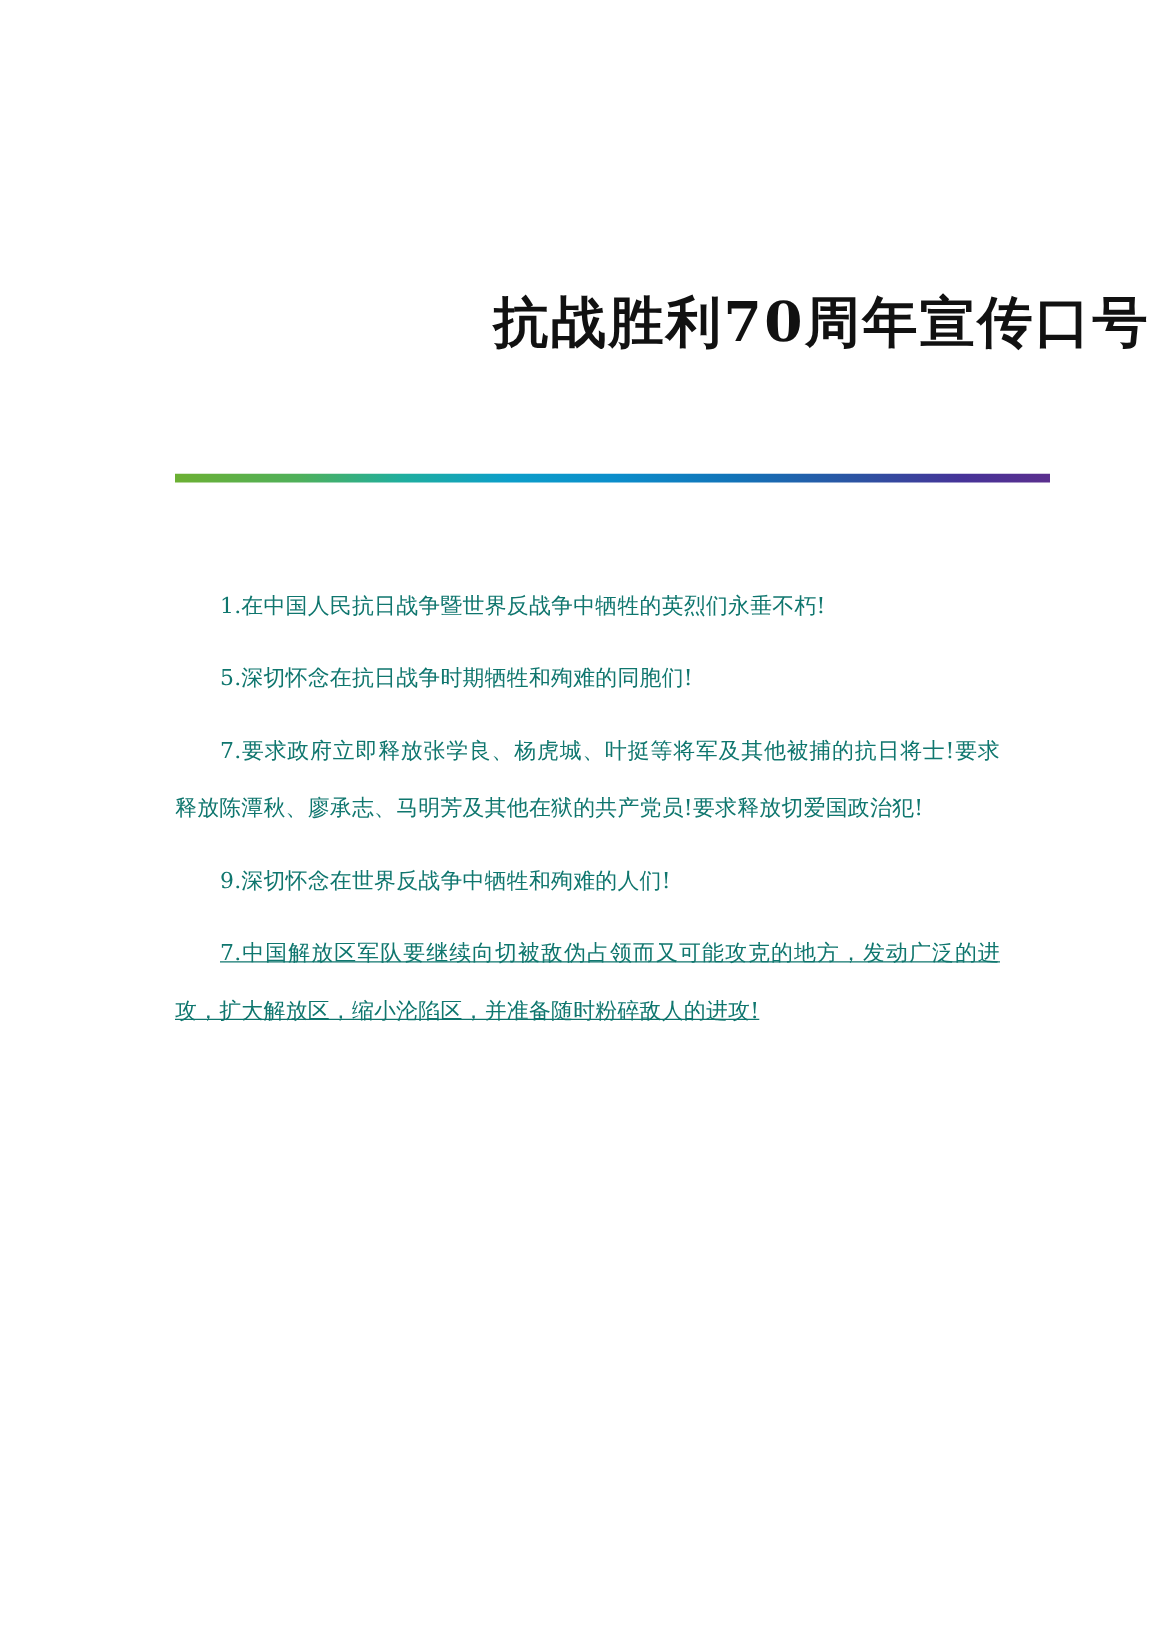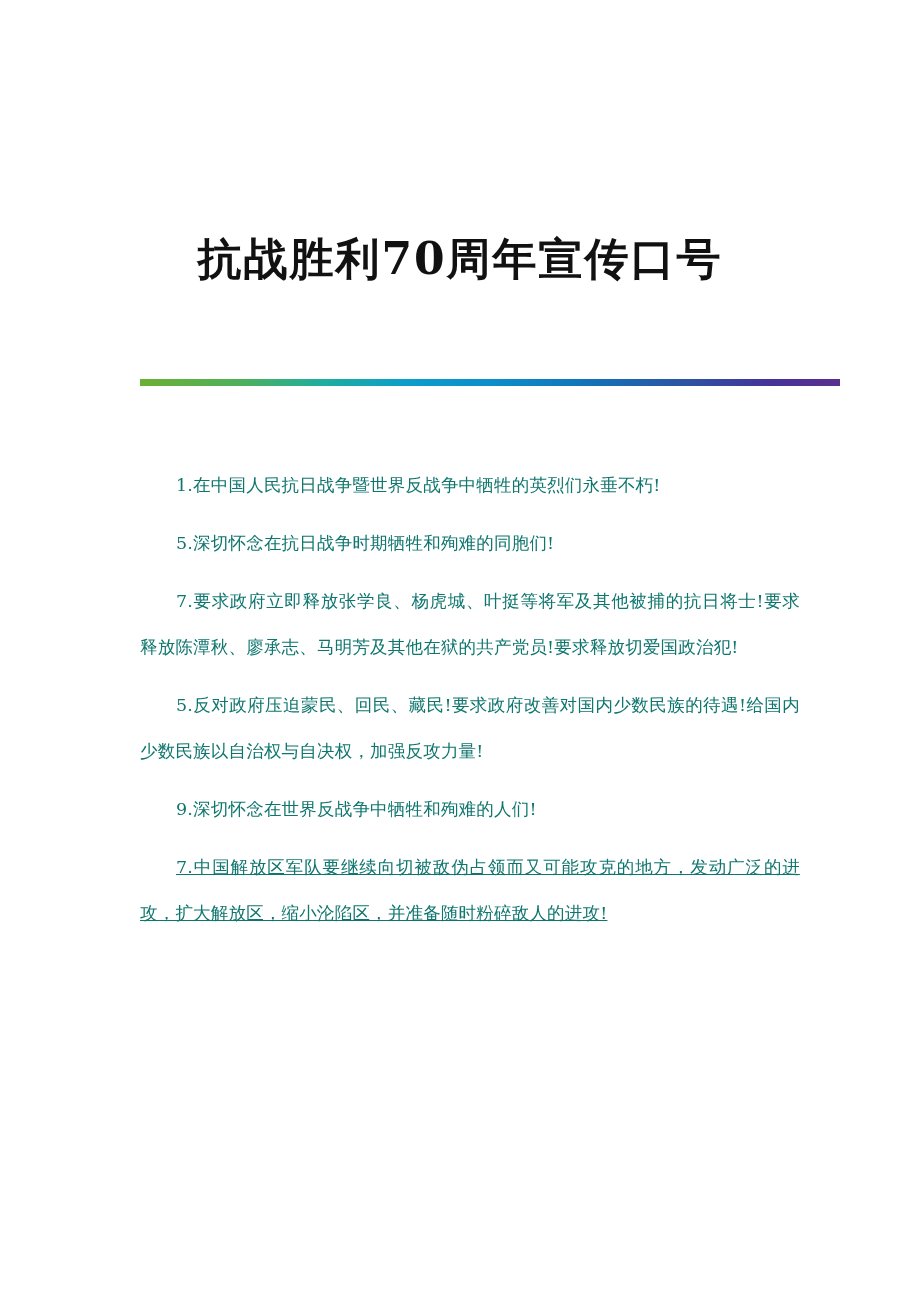--- a/index.html
+++ b/index.html
@@ -25,21 +25,21 @@
     background: #ffffff;
     overflow: hidden;
   }
 
   
   .doc-title {
     position: absolute;
     left: 0;
     top: 200px;
     width: 920px;
-    text-align: center;
+    text-align: right;
     font-family: "DejaVu Serif", "Liberation Serif", serif;
     font-weight: 700;
     font-size: 44px;
     line-height: 60px;
     letter-spacing: 2px;
     color: #111111;
     white-space: nowrap;
   }
 
   
@@ -99,18 +99,17 @@
   <h1 class="doc-title">抗战胜利70周年宣传口号</h1>
 
   <div class="divider-wrap">
     <div class="divider-bar"></div>
   </div>
 
   <div class="content">
     <p class="para">1.在中国人民抗日战争暨世界反战争中牺牲的英烈们永垂不朽!</p>
     <p class="para">5.深切怀念在抗日战争时期牺牲和殉难的同胞们!</p>
     <p class="para">7.要求政府立即释放张学良、杨虎城、叶挺等将军及其他被捕的抗日将士!要求释放陈潭秋、廖承志、马明芳及其他在狱的共产党员!要求释放切爱国政治犯!</p>
-    <p class="para">5.反对政府压迫蒙民、回民、藏民!要求政府改善对国内少数民族的待遇!给国内少数民族以自治权与自决权，加强反攻力量!</p>
     <p class="para">9.深切怀念在世界反战争中牺牲和殉难的人们!</p>
     <p class="para">7.中国解放区军队要继续向切被敌伪占领而又可能攻克的地方，发动广泛的进攻，扩大解放区，缩小沦陷区，并准备随时粉碎敌人的进攻!</p>
   </div>
 
 </div>
 
 </body></html>

